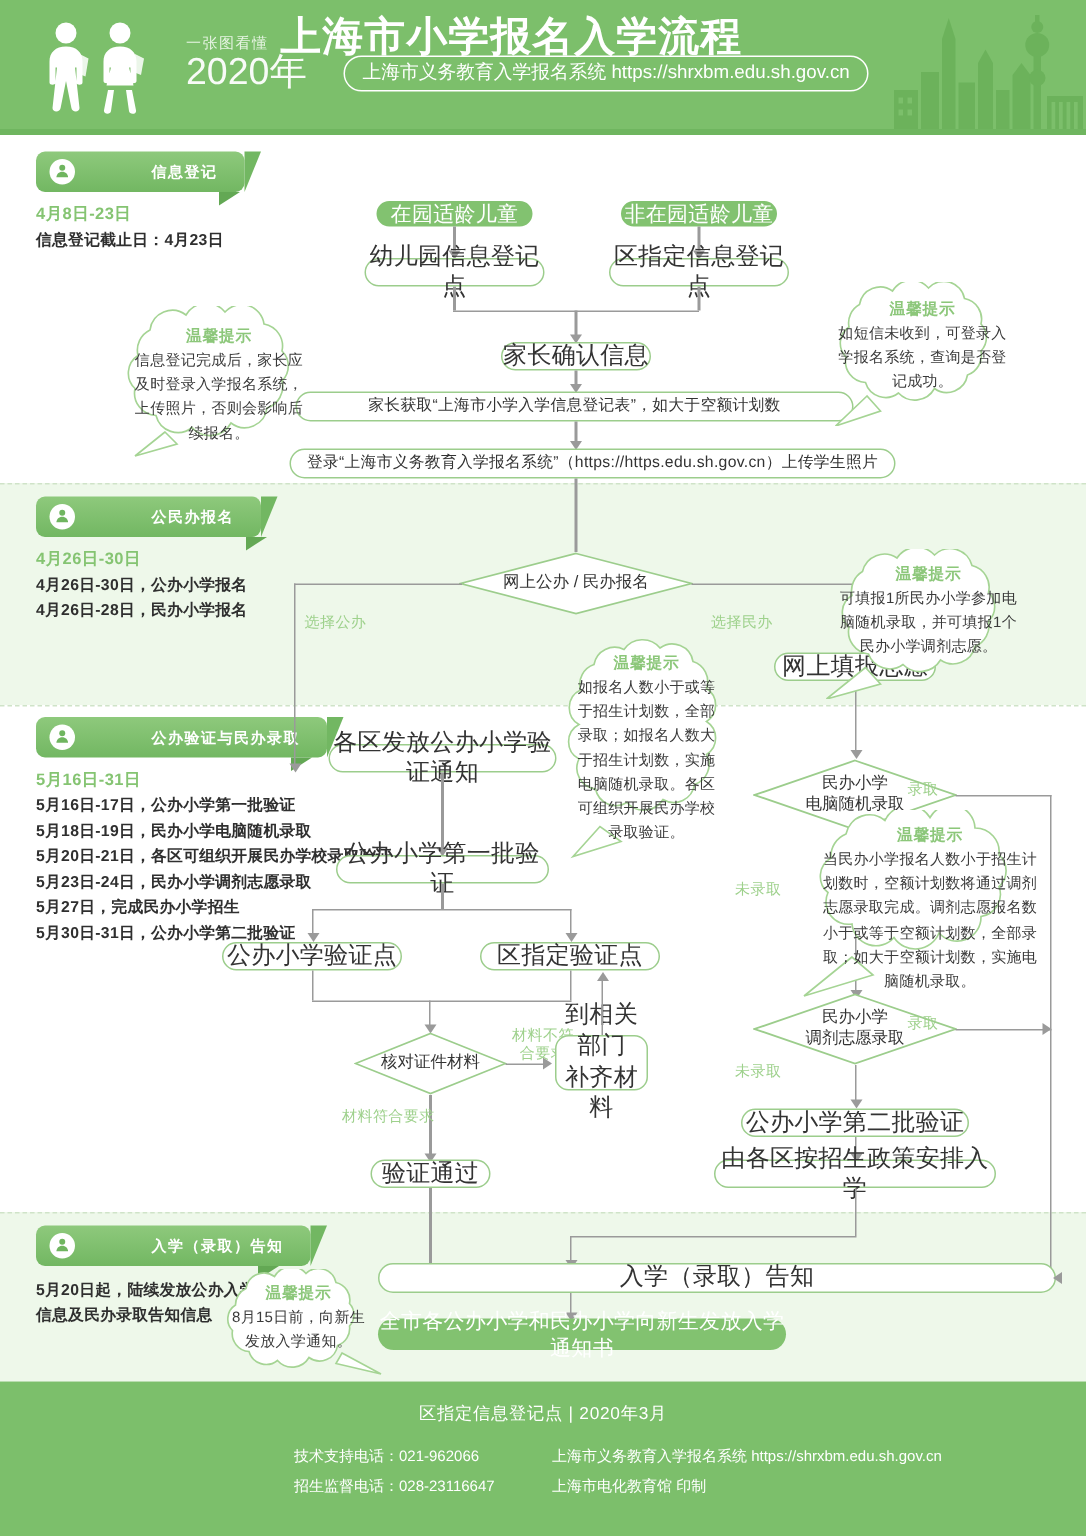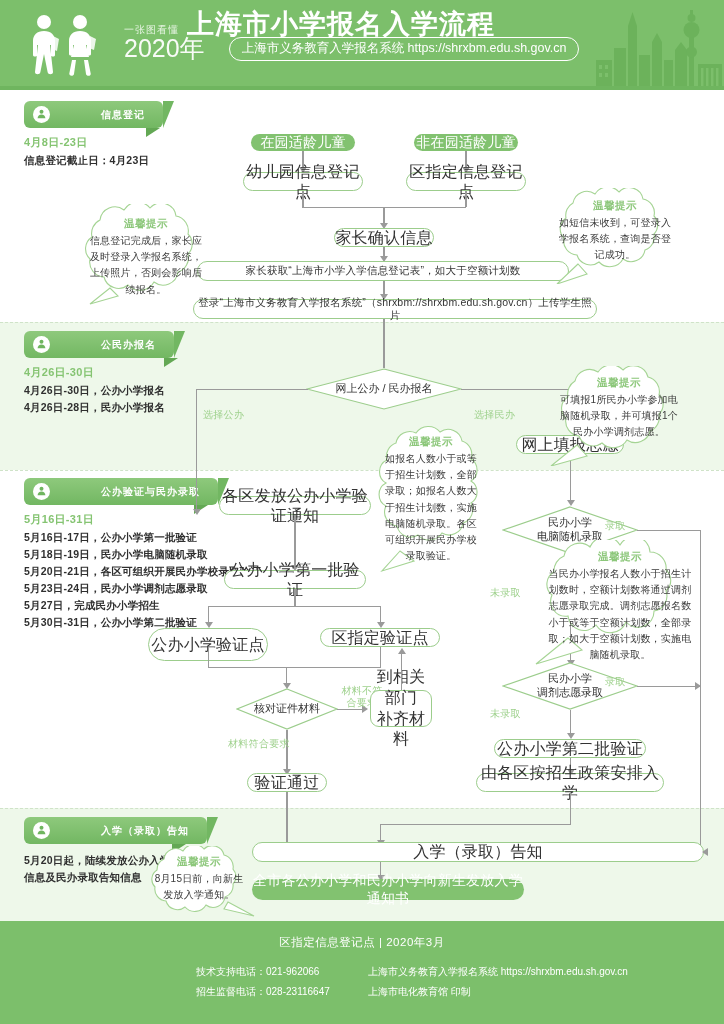--- a/index.html
+++ b/index.html
@@ -260,21 +260,21 @@
   <div class="arw down" style="left:380px; top:223px;"></div>
 
   <div class="node pill-out" style="left:334px; top:228px; width:100px; height:19px;">家长确认信息</div>
   <div class="ln v" style="left:383.4px; top:247px; height:10px;"></div>
   <div class="arw down" style="left:380px; top:256px;"></div>
 
   <div class="node pill-out wide" style="left:197px; top:261px; width:372px; height:20px;">家长获取“上海市小学入学信息登记表”，如大于空额计划数</div>
   <div class="ln v" style="left:383.4px; top:281px; height:14px;"></div>
   <div class="arw down" style="left:380px; top:294px;"></div>
 
-  <div class="node pill-out wide" style="left:193px; top:299px; width:404px; height:20px;">登录“上海市义务教育入学报名系统”（shrxbm://shrxbm.edu.sh.gov.cn）上传学生照片</div>
+  <div class="node pill-out wide" style="left:193px; top:299px; width:404px; height:20px;">登录“上海市义务教育入学报名系统”（https://https.edu.sh.gov.cn）上传学生照片</div>
 
   <div class="ln v" style="left:383.4px; top:319px; height:49px;"></div>
 
   <div class="diamond" style="left:306px; top:368px; width:156px; height:42px;">
     <svg width="156" height="42" viewBox="0 0 156 42">
       <polygon points="78,1 155,21 78,41 1,21" fill="#ffffff" stroke="#9ccd8c" stroke-width="1.2"></polygon>
     </svg>
     <div class="dtxt">网上公办 / 民办报名</div>
   </div>
 
@@ -295,21 +295,21 @@
   <div class="arw down" style="left:291px; top:565px;"></div>
 
   <div class="node pill-out" style="left:224px; top:570px; width:142px; height:19px;">公办小学第一批验证</div>
   <div class="ln v" style="left:294.4px; top:589px; height:17px;"></div>
   <div class="ln h" style="left:208px; top:605.5px; width:173px;"></div>
   <div class="ln v" style="left:208px; top:605.5px; height:18px;"></div>
   <div class="arw down" style="left:204.6px; top:622px;"></div>
   <div class="ln v" style="left:380px; top:605.5px; height:18px;"></div>
   <div class="arw down" style="left:376.6px; top:622px;"></div>
 
-  <div class="node pill-out" style="left:148px; top:628px; width:120px; height:33px;text-align:right;">公办小学验证点</div>
+  <div class="node pill-out" style="left:148px; top:628px; width:120px; height:19px;text-align:right;">公办小学验证点</div>
   <div class="node pill-out" style="left:320px; top:628px; width:120px; height:19px;">区指定验证点</div>
 
   <div class="ln v" style="left:208px; top:647px; height:20px;"></div>
   <div class="ln v" style="left:380px; top:647px; height:20px;"></div>
   <div class="ln h" style="left:208px; top:666.5px; width:173px;"></div>
   <div class="ln v" style="left:286px; top:666.5px; height:18px;"></div>
   <div class="arw down" style="left:282.6px; top:683px;"></div>
 
   <div class="diamond" style="left:236px; top:688px; width:102px; height:42px;">
     <svg width="102" height="42" viewBox="0 0 102 42">

